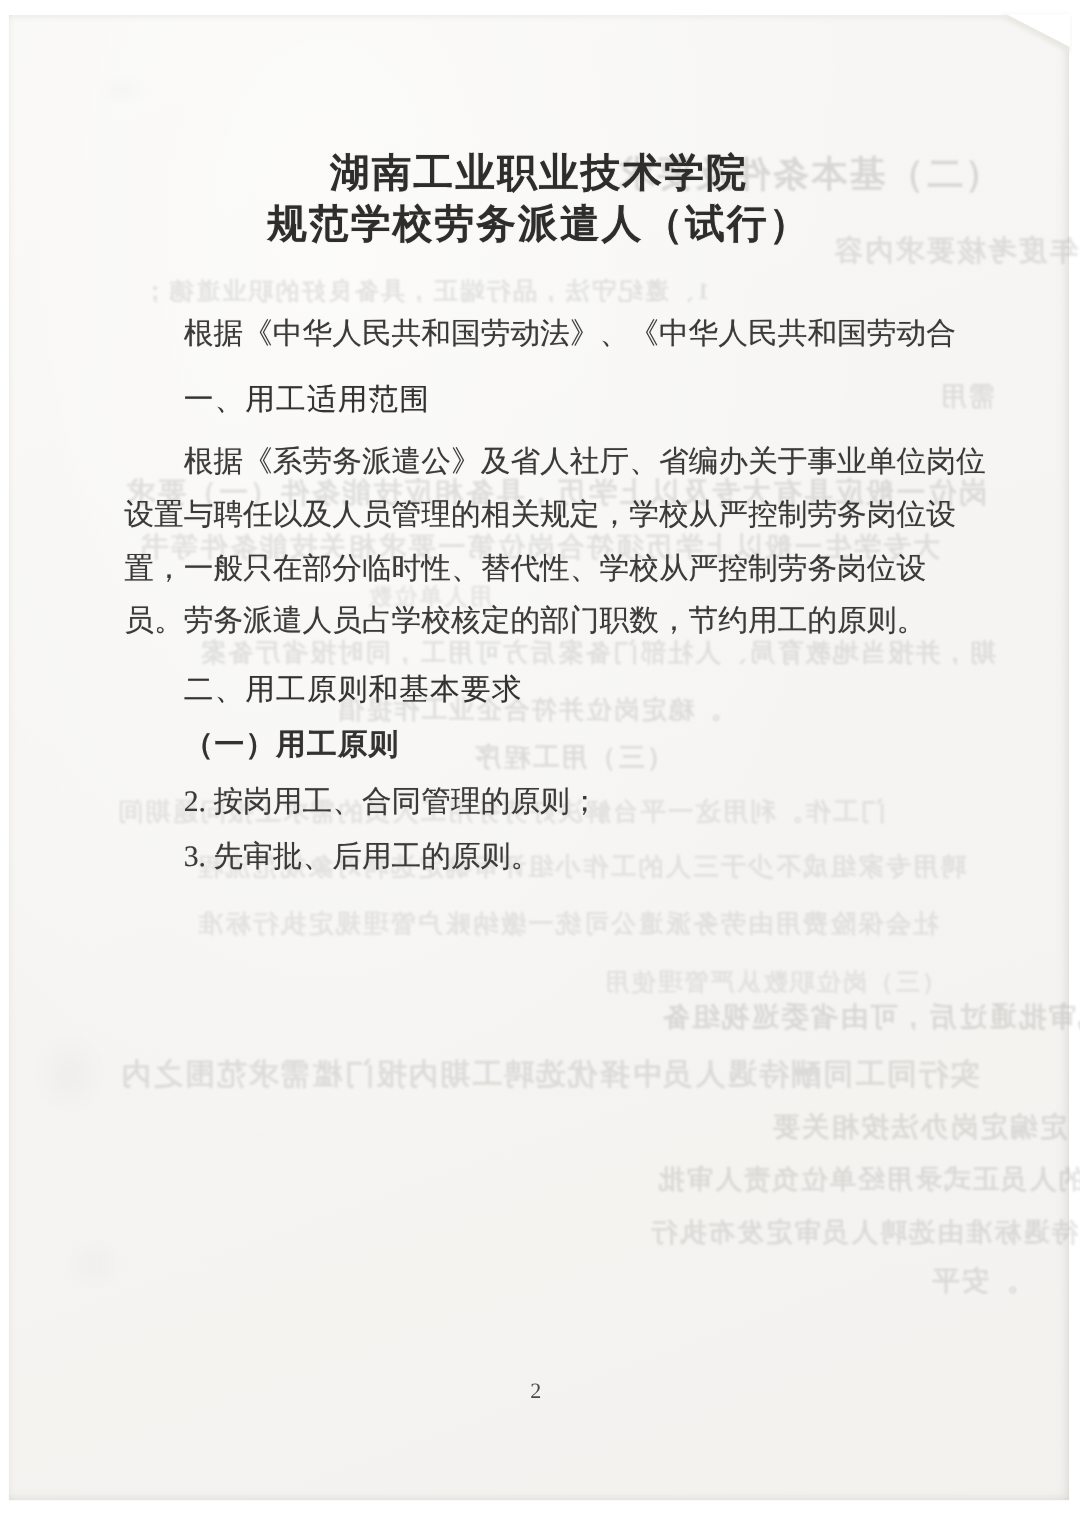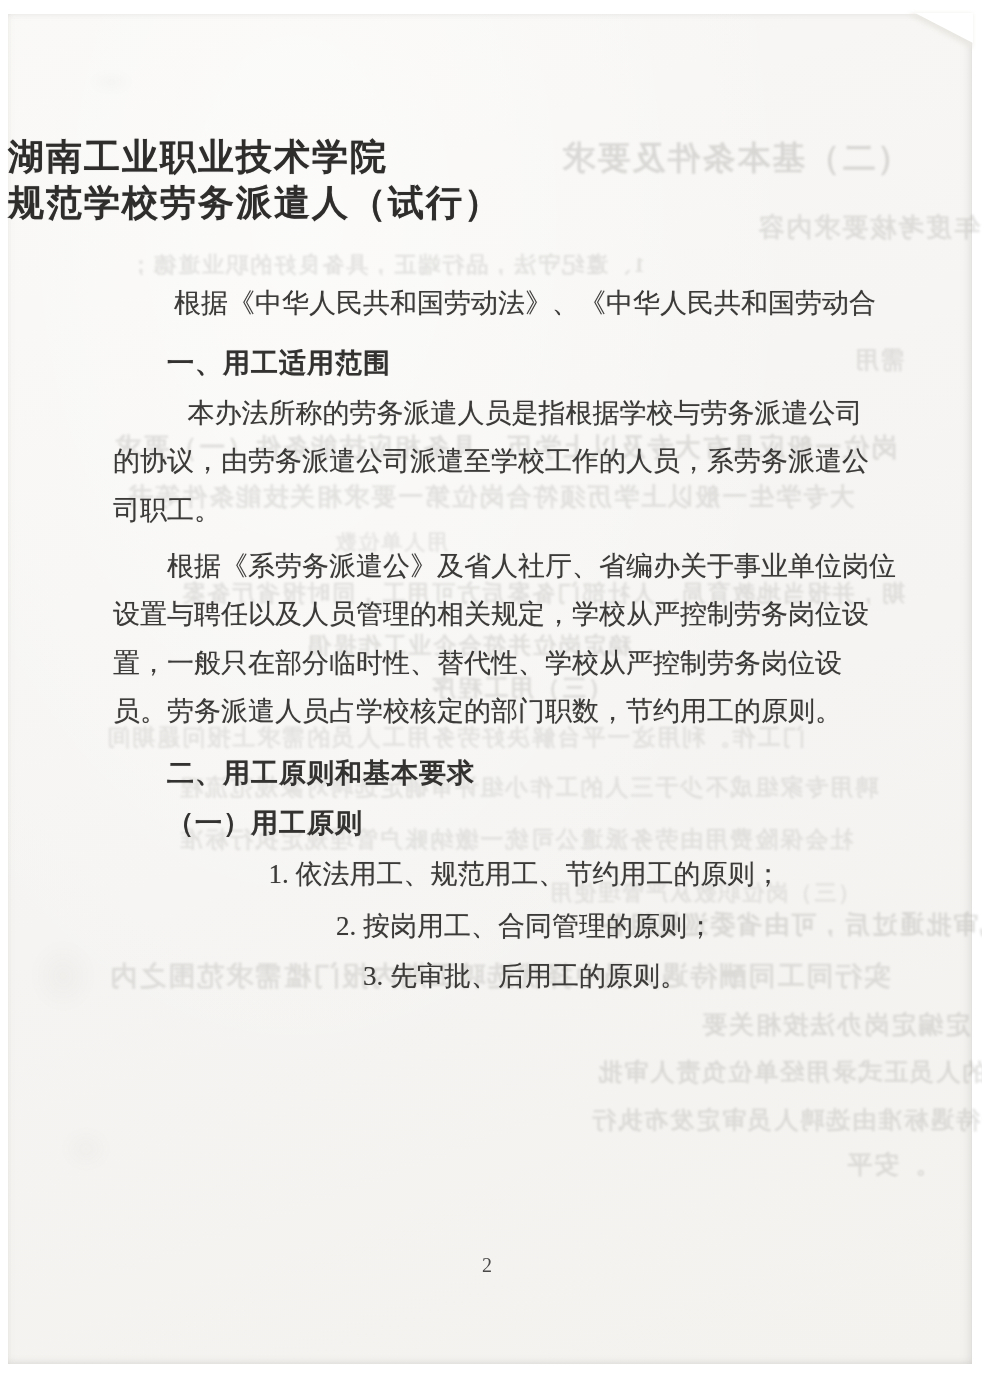--- a/index.html
+++ b/index.html
@@ -37,42 +37,43 @@
   .corner-cut {
     position: absolute; top: -1px; right: -1px;
     width: 0; height: 0;
     border-top: 30px solid #ffffff;
     border-left: 58px solid transparent;
   }
 
   
   .title-block {
     position: absolute; left: 0; top: 120px; width: 964px;
+    text-align: center;
     color: #2e2d2c;
     font-weight: bold;
     font-size: 36px;
     line-height: 46px;
     letter-spacing: 2px;
     text-shadow: 0 0 0.8px rgba(46,45,44,0.55);
   }
 
   
   .textcol {
     position: absolute; left: 105px; top: 265px; width: 770px;
     color: #3b3a38;
     font-size: 27px;
     line-height: 48.5px;
     text-shadow: 0 0 0.7px rgba(59,58,56,0.45);
   }
   .line { white-space: nowrap; }
-  .indent { text-indent: 2em; text-align: center; }
+  .indent { text-indent: 2em; }
 
   .sec-heading {
     font-family: "Liberation Sans", "DejaVu Sans", sans-serif;
-    font-weight: 700;
+    font-weight: 400;
     color: #333231;
     text-indent: 2em;
     letter-spacing: 1px;
   }
   .sec-heading.h1 { margin-top: 11px; }
   .sec-heading.h2 { margin-top: 13px; }
   .sub-heading {
     font-weight: 700;
     color: #333231;
     text-indent: 2em;
@@ -175,38 +176,32 @@
     </div>
 
     <div class="textcol">
 
       <div class="para p1">
         <div class="line indent">根据《中华人民共和国劳动法》、《中华人民共和国劳动合</div>
       </div>
 
       <div class="sec-heading h1 line">一、用工适用范围</div>
 
-      <div class="para p2">
-        <div class="line indent">本办法所称的劳务派遣人员是指根据学校与劳务派遣公司</div>
-        <div class="line">的协议，由劳务派遣公司派遣至学校工作的人员，系劳务派遣公</div>
-        <div class="line">司职工。</div>
-      </div>
 
       <div class="para p3">
         <div class="line indent">根据《系劳务派遣公》及省人社厅、省编办关于事业单位岗位</div>
         <div class="line">设置与聘任以及人员管理的相关规定，学校从严控制劳务岗位设</div>
         <div class="line">置，一般只在部分临时性、替代性、学校从严控制劳务岗位设</div>
         <div class="line">员。劳务派遣人员占学校核定的部门职数，节约用工的原则。</div>
       </div>
 
       <div class="sec-heading h2 line">二、用工原则和基本要求</div>
 
       <div class="sub-heading line">（一）用工原则</div>
 
-      <div class="line indent li1">1. 依法用工、规范用工、节约用工的原则；</div>
       <div class="line indent li2">2. 按岗用工、合同管理的原则；</div>
       <div class="line indent li3">3. 先审批、后用工的原则。</div>
 
     </div>
 
     <div class="pagenum">2</div>
 
     <div class="corner-shade"></div>
     <div class="corner-cut"></div>
   </div>

